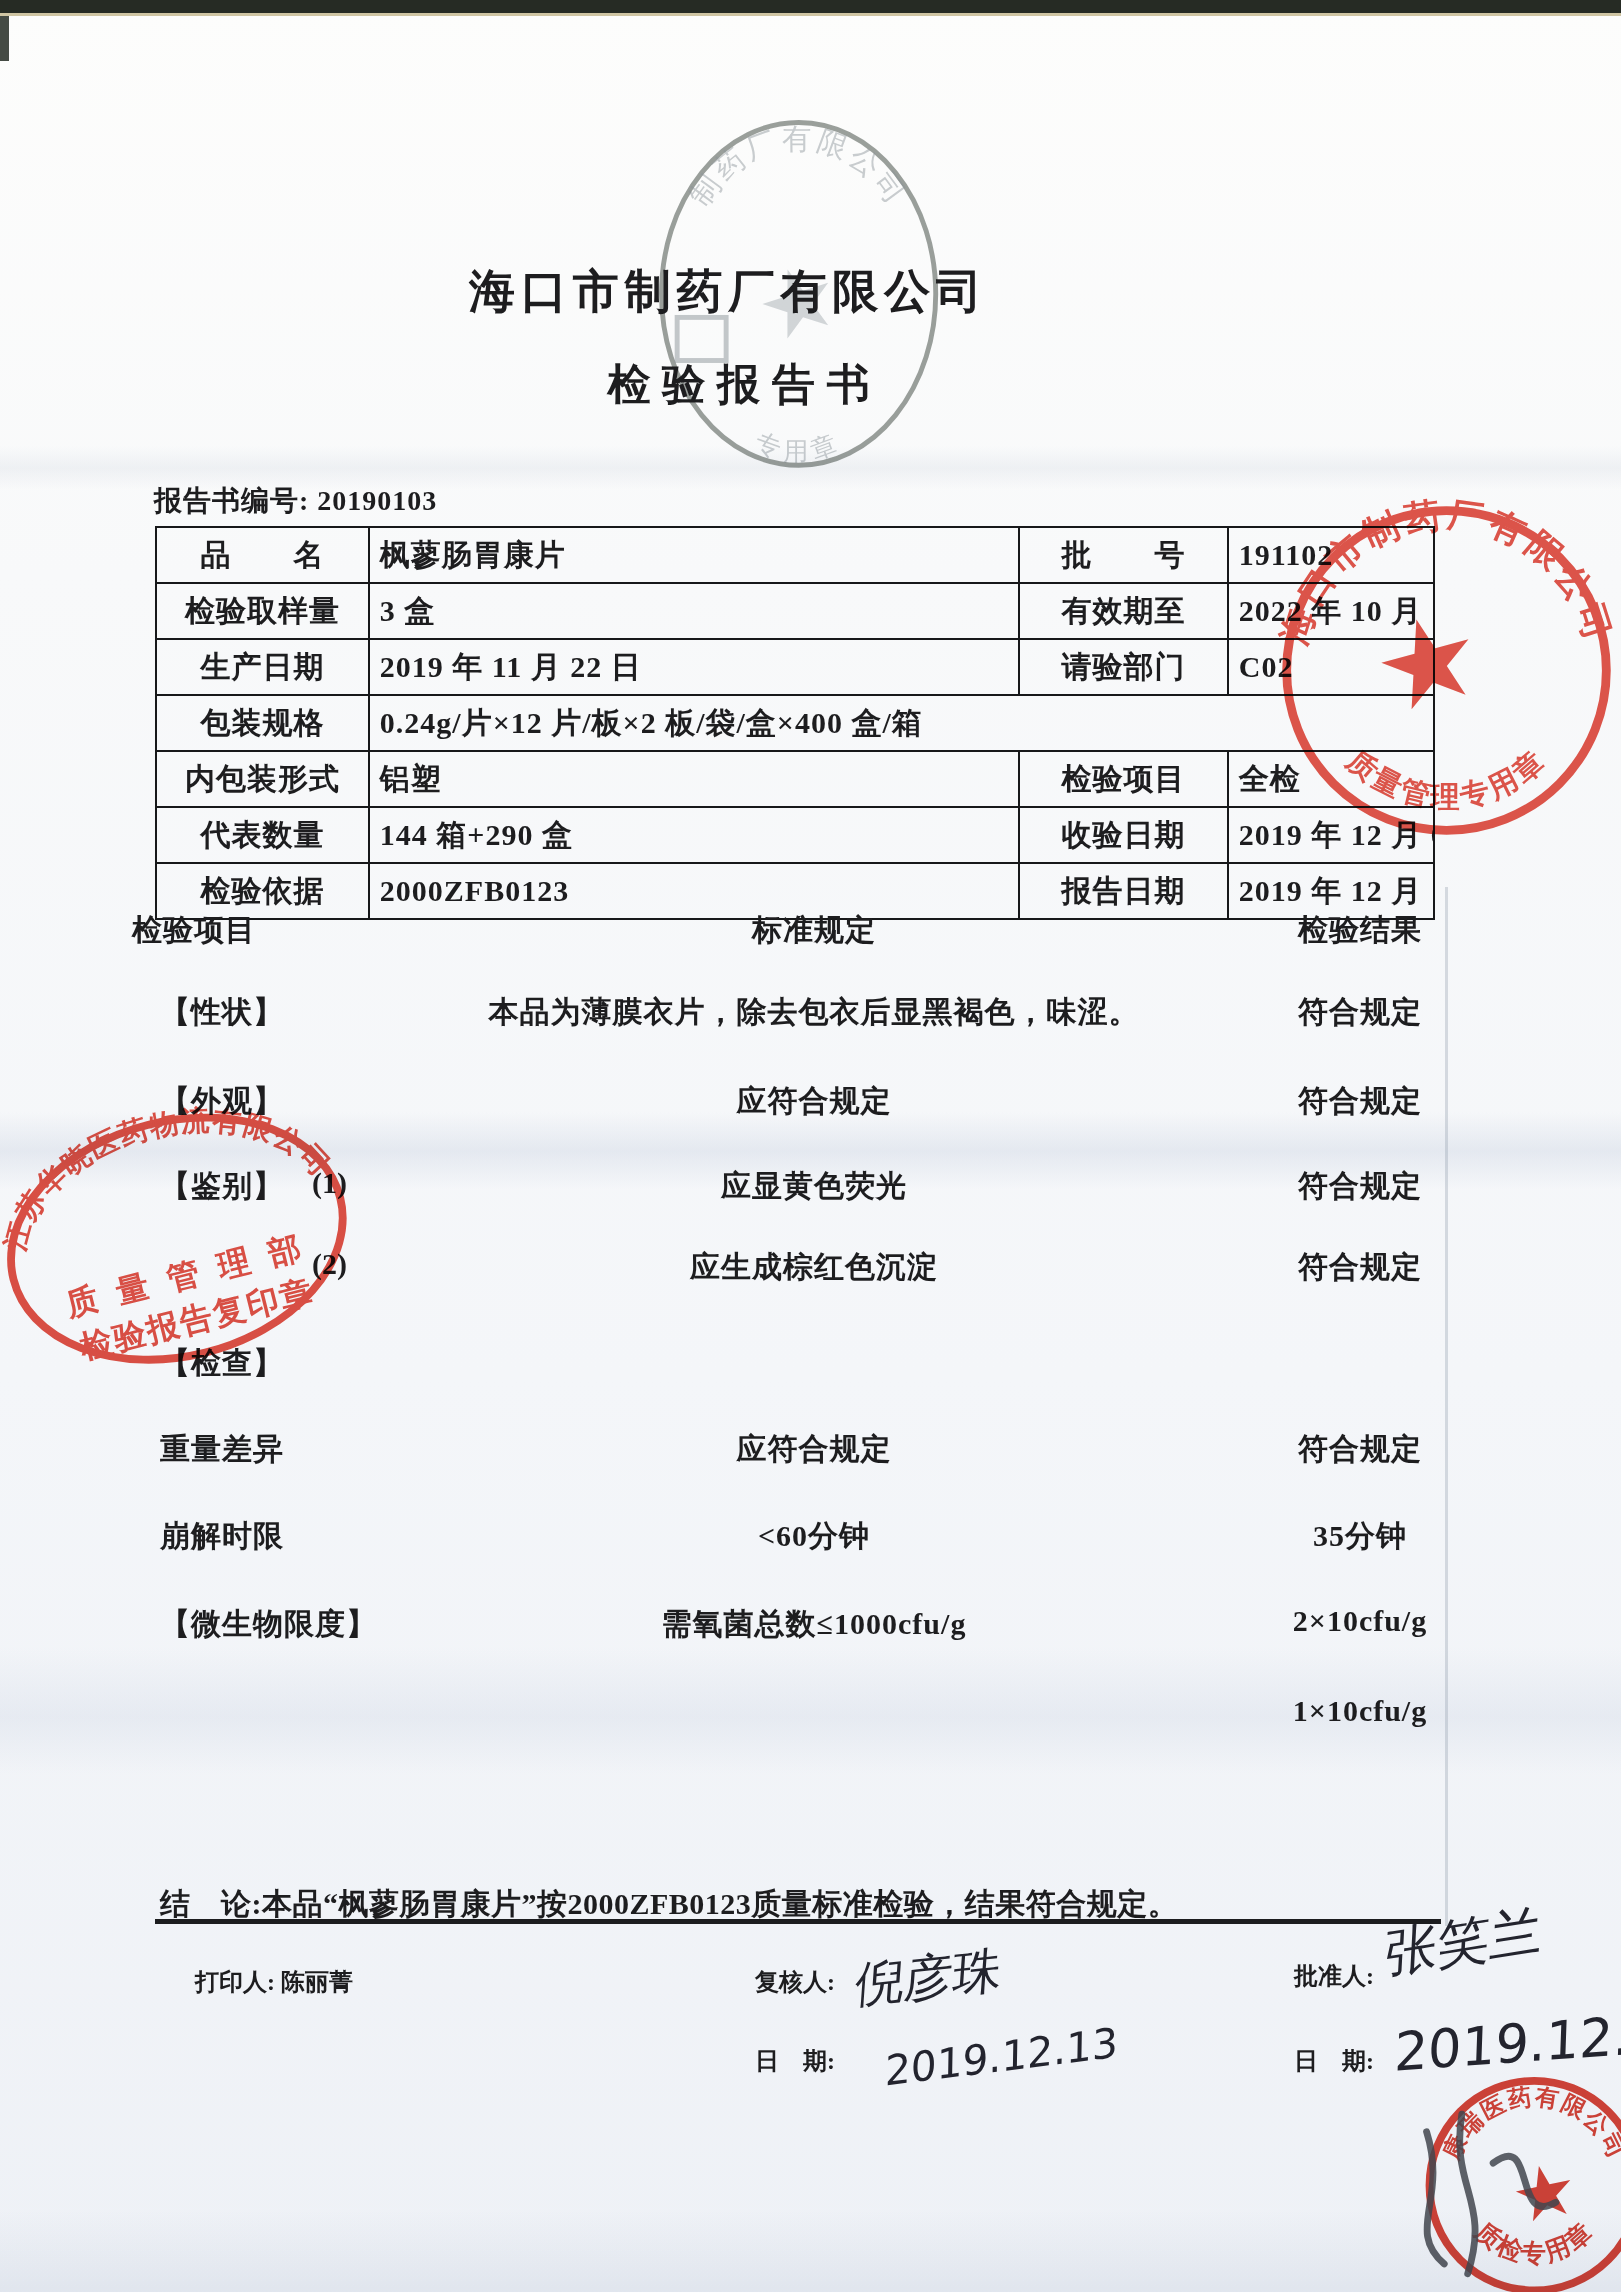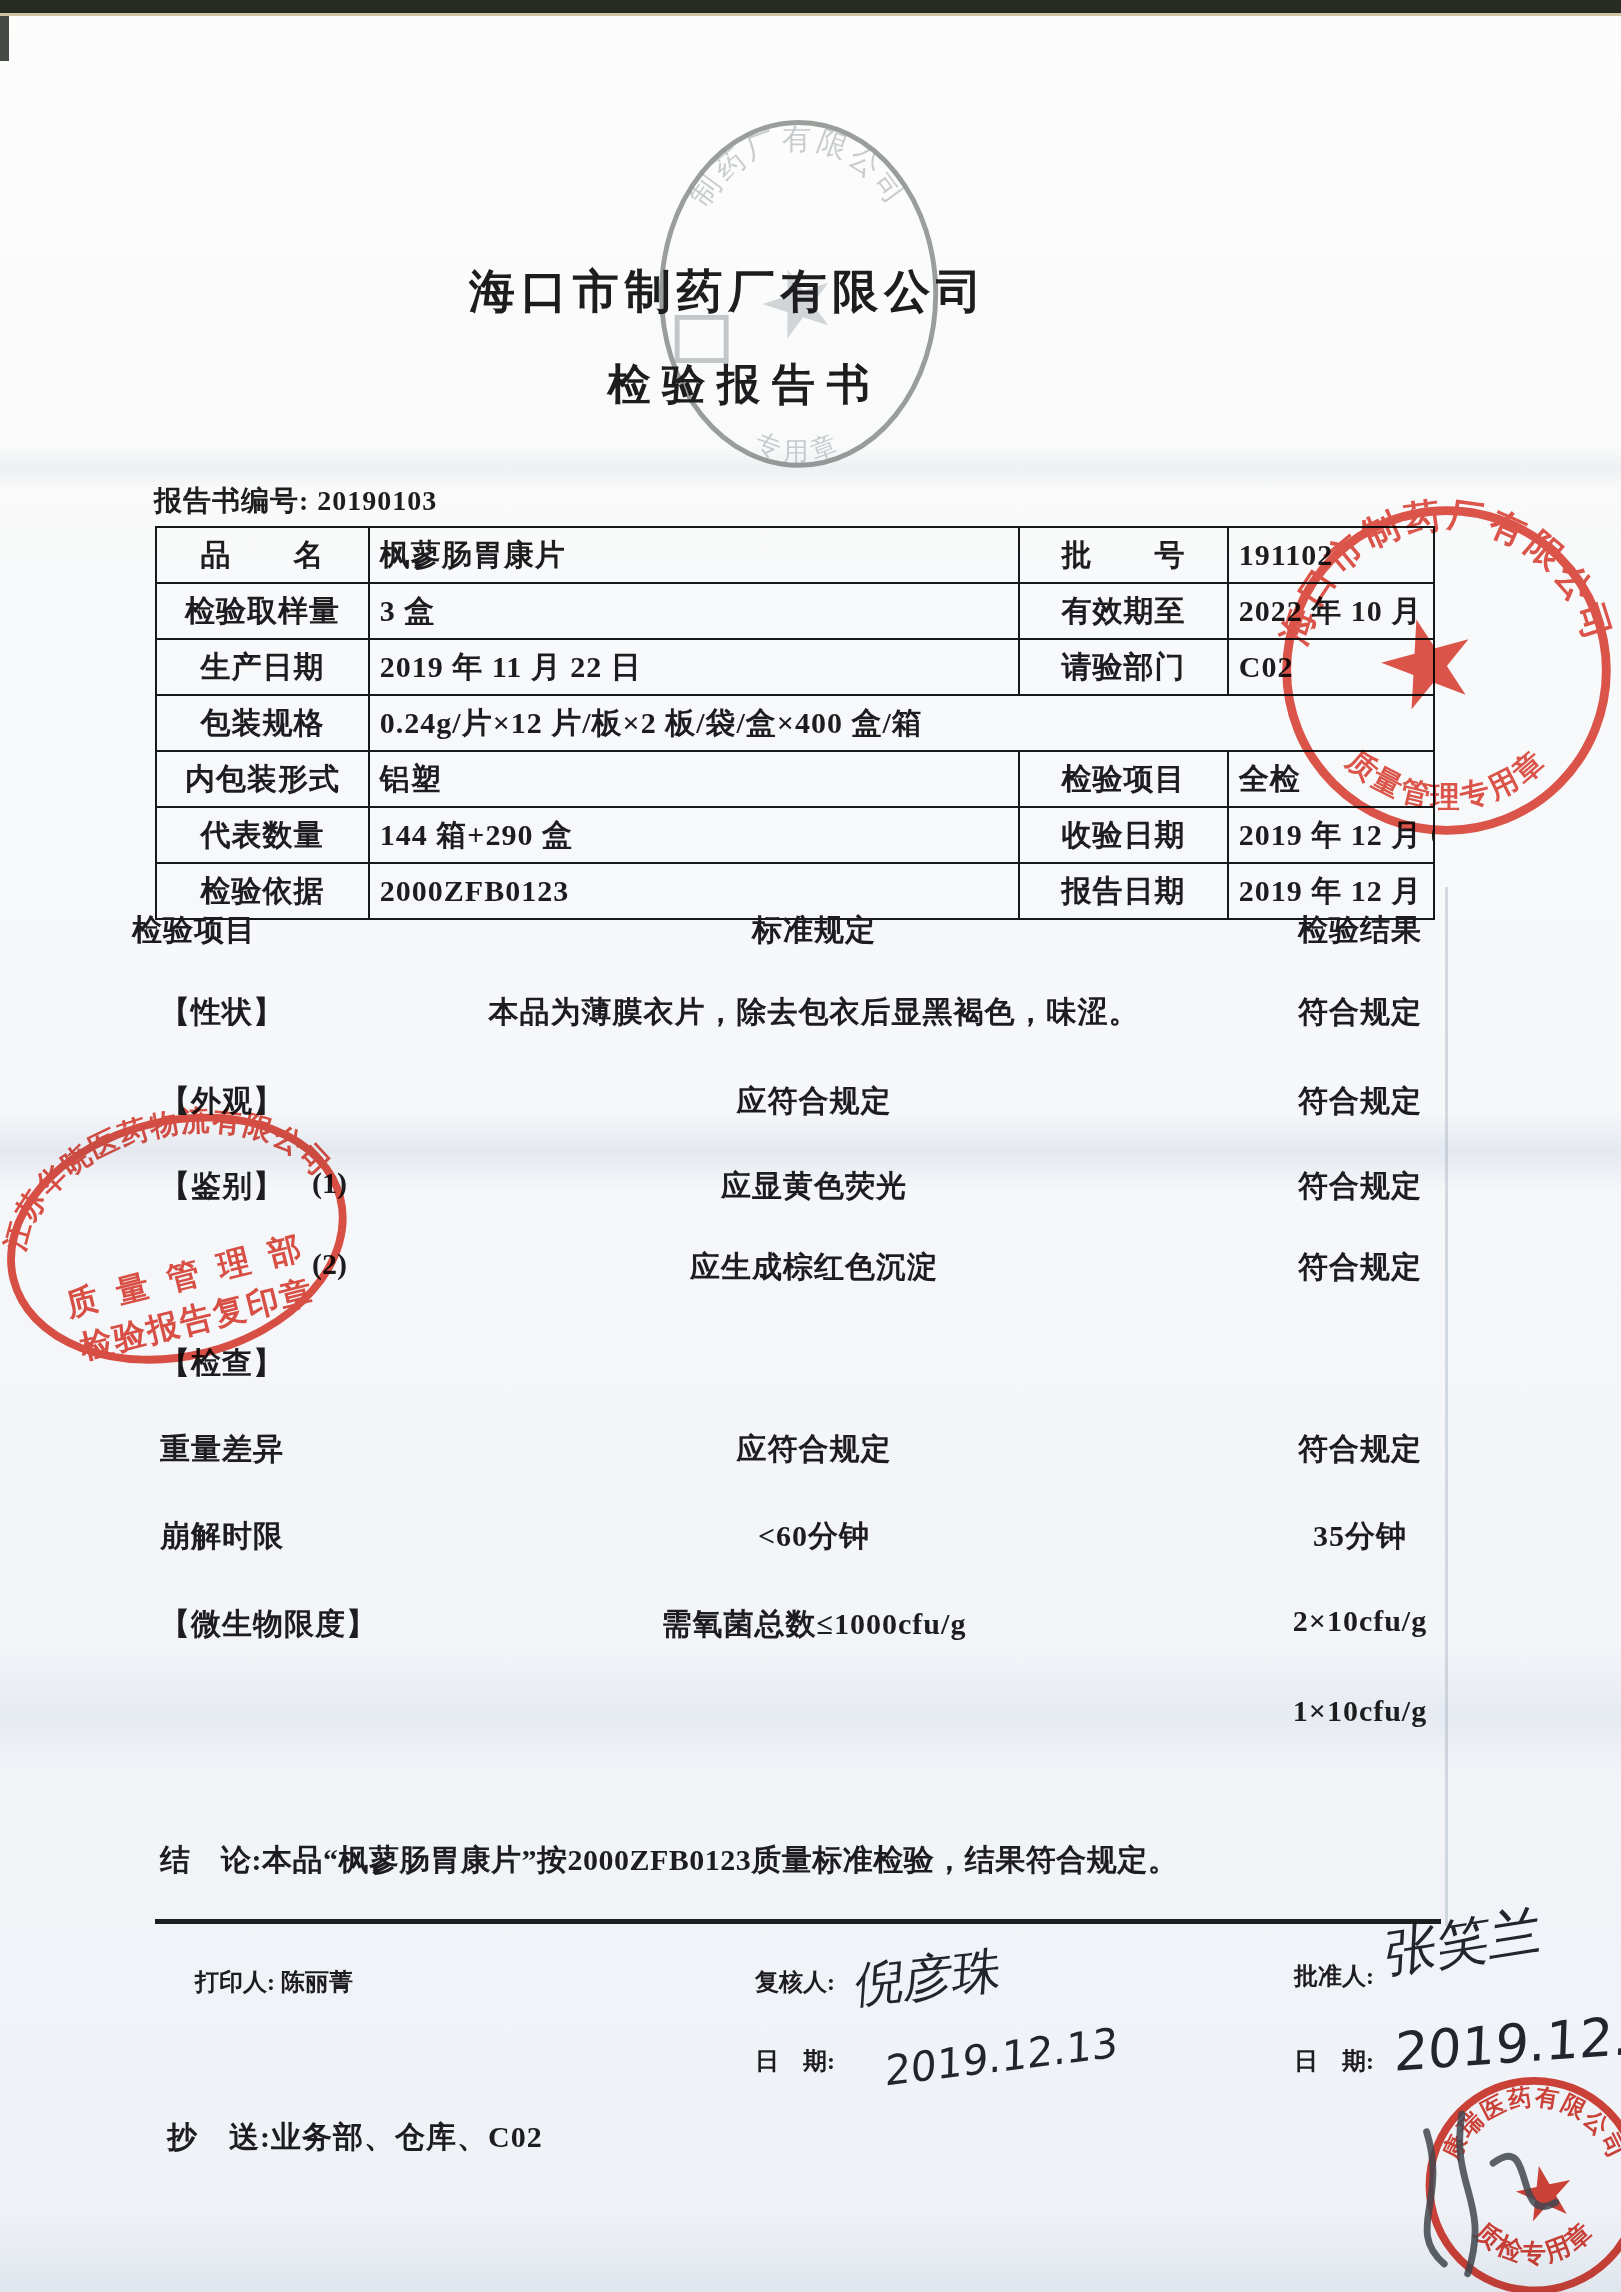--- a/index.html
+++ b/index.html
@@ -30,21 +30,21 @@
   .info-table .tl{text-align:center;}
   .info-table .tv{text-align:left;padding-left:9.8px;}
   
   .res-head,.rrow{position:absolute;left:0;width:1621px;height:45px;font-size:30px;font-weight:bold;}
   .ri{position:absolute;left:160px;width:323px;letter-spacing:1px;}
   .rm{position:absolute;left:312px;width:69px;}
   .rs{position:absolute;left:363px;width:902px;text-align:center;letter-spacing:1px;}
   .rr{position:absolute;left:1253px;width:214px;text-align:center;letter-spacing:1px;}
   .res-head .ri{left:132px;}
   
-  .conclusion{position:absolute;left:160px;top:1840px;width:1304px;font-size:30px;font-weight:bold;letter-spacing:0.5px;white-space:nowrap;}
+  .conclusion{position:absolute;left:160px;top:1884px;width:1304px;font-size:30px;font-weight:bold;letter-spacing:0.5px;white-space:nowrap;}
   .rule{position:absolute;left:155px;top:1919px;width:1286px;height:4.9px;background:#1c1d1f;}
   
   .sig-label{position:absolute;font-size:24px;font-weight:bold;white-space:nowrap;margin-left:28px;}
   .hw{position:absolute;font-family:"DejaVu Sans",sans-serif;color:#23242e;white-space:nowrap;}
   .hw.rev-sig{left:855px;top:1945px;font-size:49px;transform:rotate(-6deg) skewX(-10deg);}
   .hw.app-sig{left:1384px;top:1907px;font-size:53px;transform:rotate(-9deg) skewX(-12deg);}
   .hw.rev-date{left:884px;top:2033px;font-size:41px;transform:rotate(-7deg) skewX(-8deg);}
   .hw.app-date{left:1394px;top:2011px;font-size:53px;transform:rotate(-4deg) skewX(-6deg);}
   .cc-line{position:absolute;left:167px;top:2117px;font-size:30px;font-weight:bold;letter-spacing:1px;}
   
@@ -198,21 +198,20 @@
   <div class="sig-label" style="left:727px;top:1966px;">复核人:</div>
   <div class="hw rev-sig">倪彦珠</div>
   <div class="sig-label" style="left:1266px;top:1960px;">批准人:</div>
   <div class="hw app-sig">张笑兰</div>
 
   <div class="sig-label" style="left:727px;top:2045px;">日　期:</div>
   <div class="hw rev-date">2019.12.13</div>
   <div class="sig-label" style="left:1266px;top:2045px;">日　期:</div>
   <div class="hw app-date">2019.12.13</div>
 
-  <div class="cc-line">抄　送:业务部、仓库、C02</div>
 
   <svg class="stamp factory" width="353" height="363" viewBox="0 0 360 370">
     <defs>
       <path id="fsTop" d="M 39,223 A 146,146 0 1 1 321,223"></path>
       <path id="fsBot" d="M 78,280 A 140,140 0 0 0 282,280"></path>
     </defs>
     <circle cx="180" cy="185" r="163" fill="none" stroke="#e0473b" stroke-width="9"></circle>
     <text font-size="36" fill="#e0473b" font-weight="bold" letter-spacing="5"><textPath href="#fsTop" startOffset="50%" text-anchor="middle">海口市制药厂有限公司</textPath></text>
     <text font-size="30" fill="#e0473b" font-weight="bold" letter-spacing="3"><textPath href="#fsBot" startOffset="50%" text-anchor="middle">质量管理专用章</textPath></text>
     <text x="162" y="218" font-size="120" fill="#e0473b" text-anchor="middle" transform="rotate(-15 162 180)">★</text>

